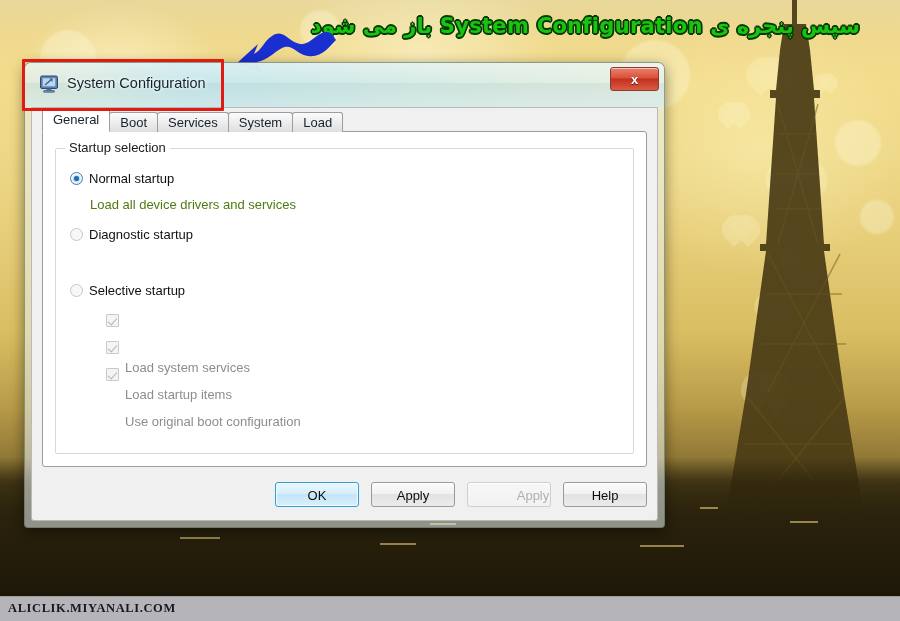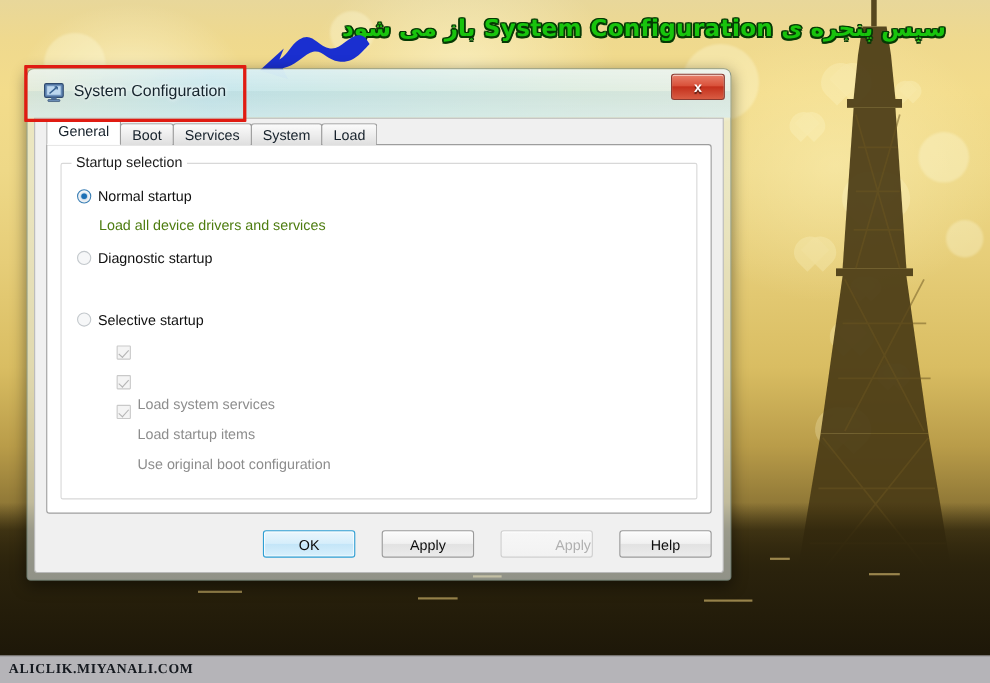--- a/index.html
+++ b/index.html
@@ -144,21 +144,21 @@
     position:absolute;left:0;top:1px;width:13px;height:13px;box-sizing:border-box;
     border:1px solid #c9c9c9;background:#f4f4f4;border-radius:1px;
   }
   .chk:after{
     content:"";position:absolute;left:3px;top:1px;width:4px;height:8px;
     border:solid #b4b4b4;border-width:0 1.6px 1.6px 0;transform:rotate(42deg);
   }
   .chklabel{position:absolute;left:19px;top:0;white-space:nowrap;margin-top:47px;}
 
   
-  #buttonbar{position:absolute;left:0;right:10px;bottom:12px;height:26px;display:flex;justify-content:flex-end;gap:24px;margin-left:36px;}
+  #buttonbar{position:absolute;left:0;right:10px;bottom:12px;height:26px;display:flex;justify-content:flex-end;gap:12px;margin-left:36px;}
   .btn{
     width:84px;height:25px;line-height:25px;text-align:center;
     font-size:13px;color:#0d0d0d;
     border:1px solid #9a9a9a;border-radius:3px;
     background:linear-gradient(to bottom,#fbfbfb 0%, #f1f1f1 48%, #e2e2e2 50%, #ebebeb 100%);
     box-shadow:inset 0 1px 0 rgba(255,255,255,.9);
     cursor:pointer;box-sizing:border-box;white-space:nowrap;
   }
   .btn.default{
     border:1px solid #2e9fd4;

